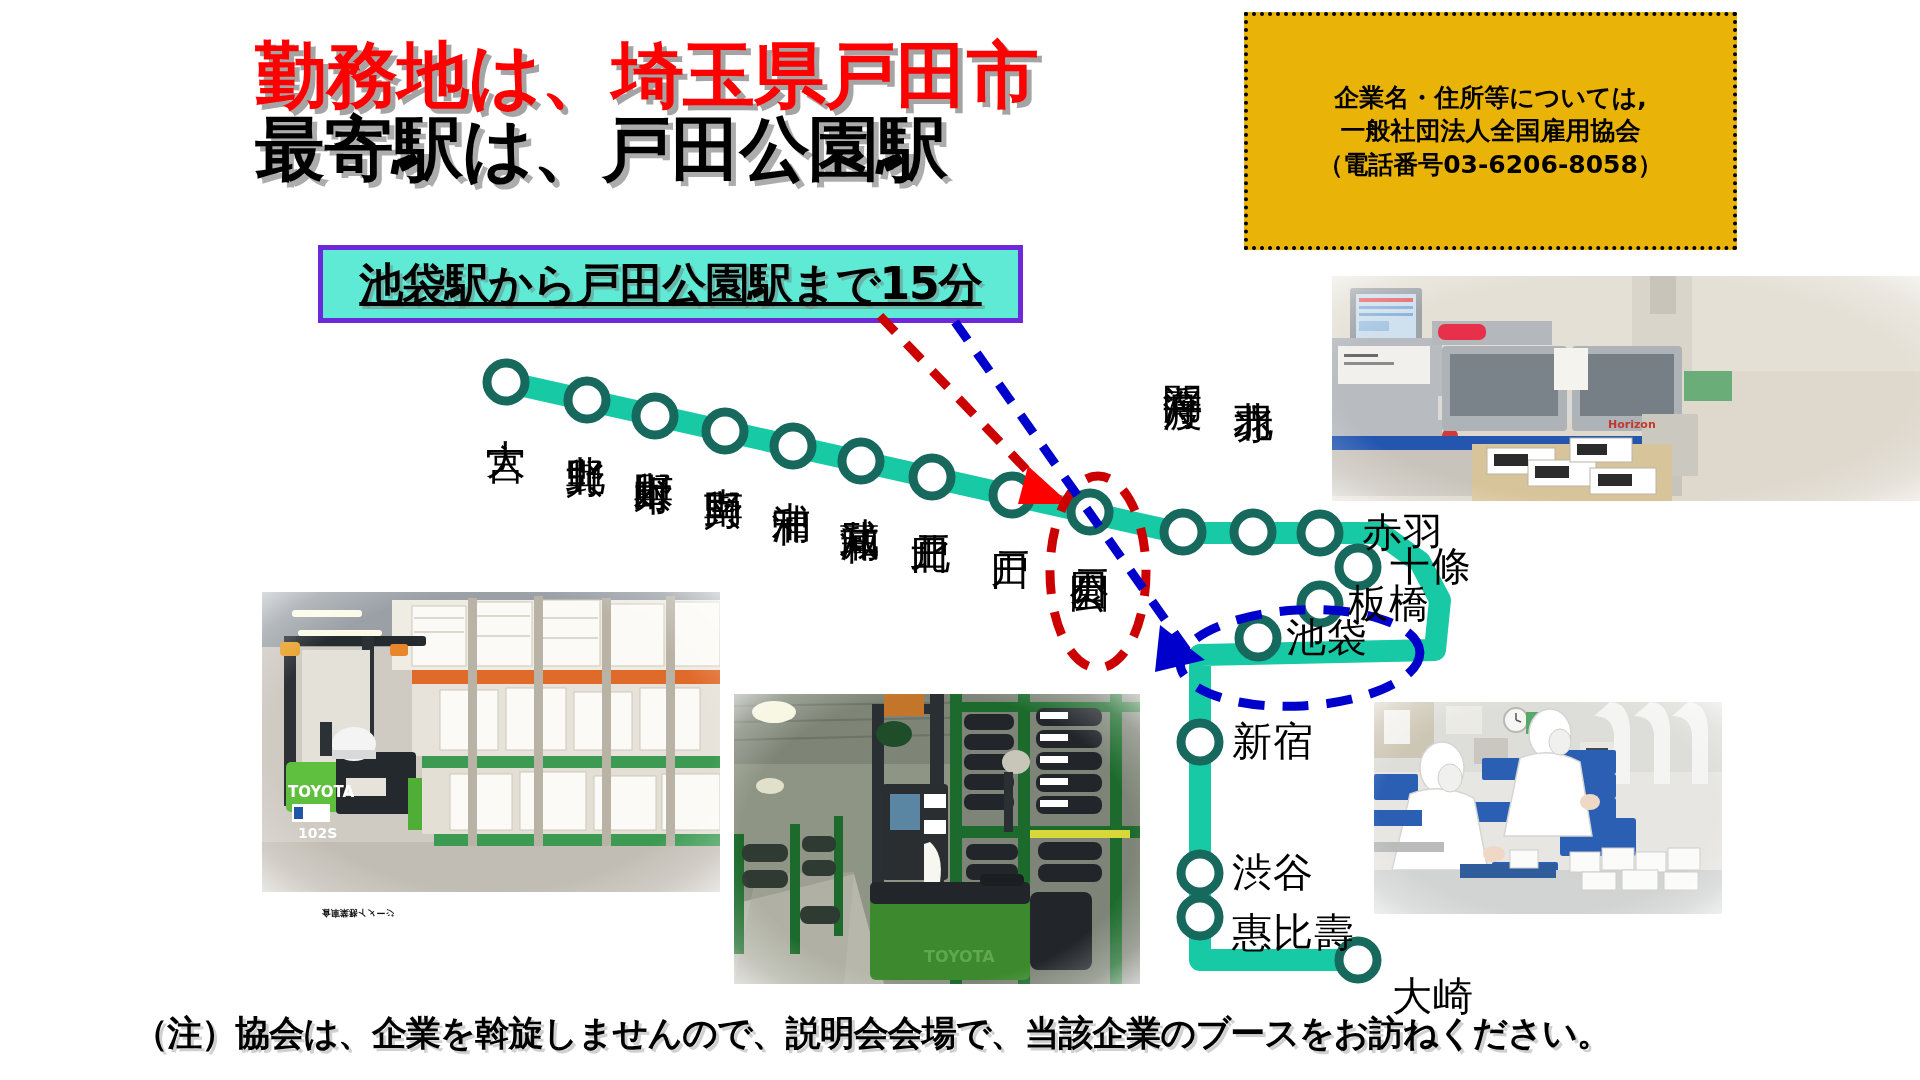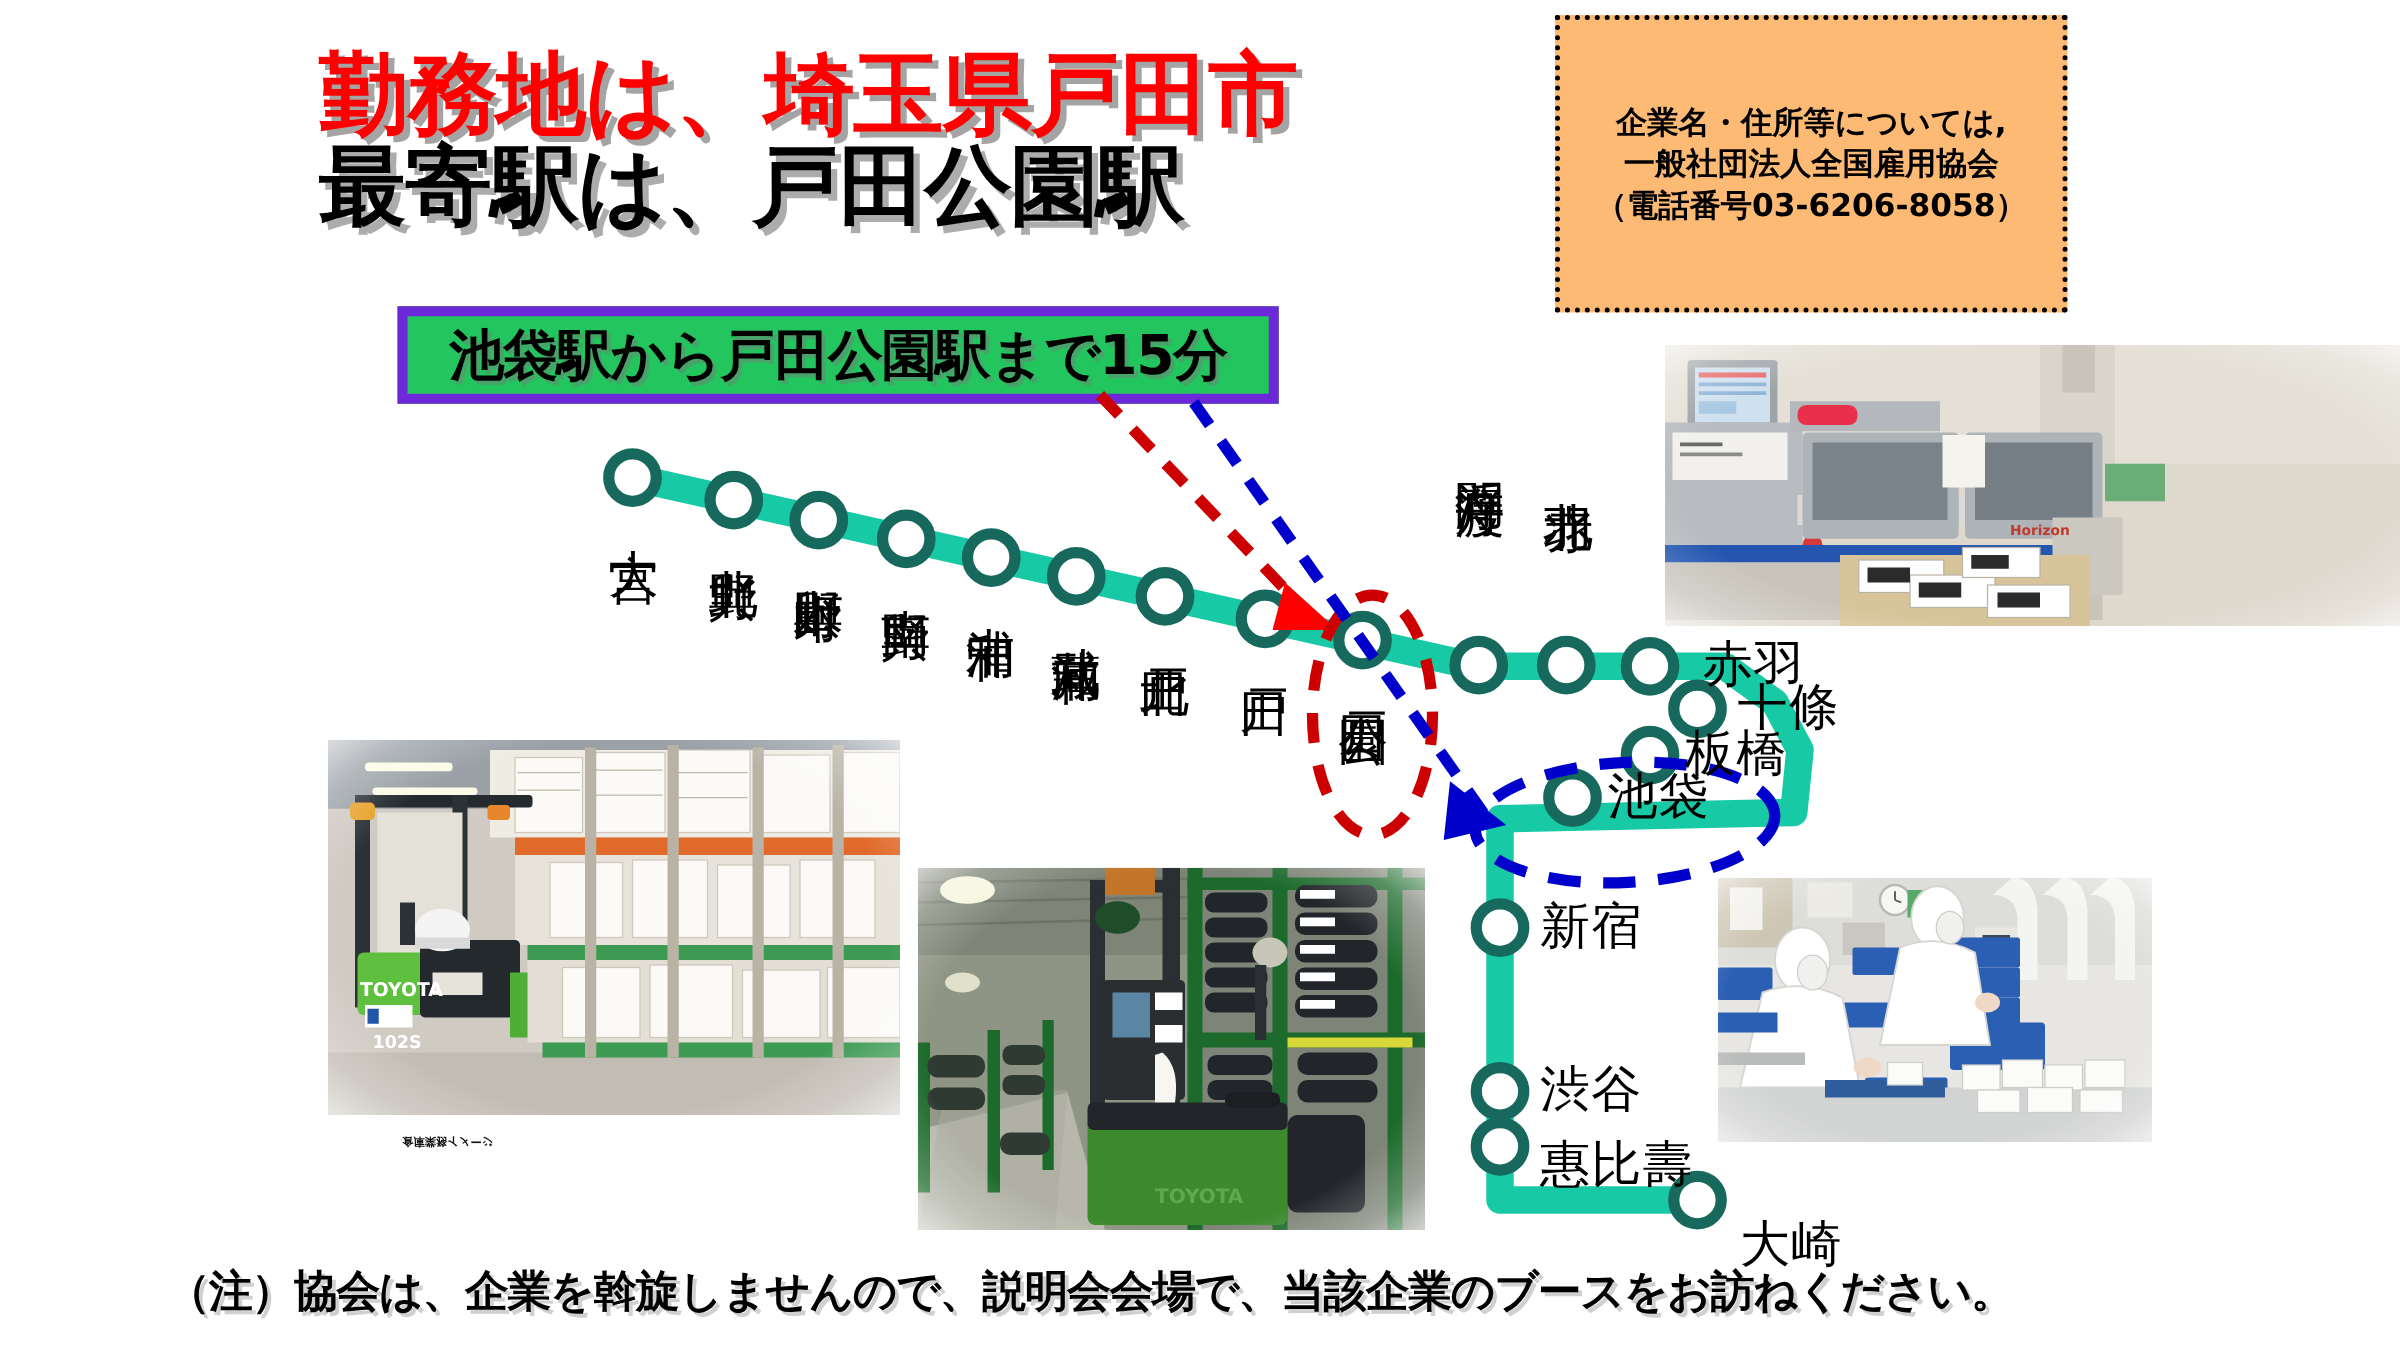--- a/index.html
+++ b/index.html
@@ -24,38 +24,38 @@
     font-size:72px;color:#ff0000;
     text-shadow:5px 5px 0 rgba(90,90,90,.55);
   }
   .title-black{
     font-size:70px;color:#000000;
     text-shadow:5px 5px 0 rgba(90,90,90,.5);
   }
 
   
   .info-box{
-    position:absolute;left:1244px;top:12px;width:410px;height:238px;
-    background:#fdba74;
+    position:absolute;left:1244px;top:12px;width:493px;height:238px;
+    background:#eab308;
     border:4px dotted #000;
     box-sizing:border-box;
     display:flex;flex-direction:column;
     align-items:center;justify-content:center;
     padding:6px 8px;
   }
   .info-line{
     font-size:25px;font-weight:bold;color:#000;
     line-height:1.34;white-space:nowrap;letter-spacing:0px;
   }
 
   
   .time-box{
     position:absolute;left:318px;top:245px;width:705px;height:78px;
-    background:#22c55e;border:8px solid #6d28d9;box-sizing:border-box;
-    display:flex;align-items:center;justify-content:center;
+    background:#5eead4;border:5px solid #6d28d9;box-sizing:border-box;
+    display:flex;align-items:center;justify-content:center;text-decoration:underline;
   }
   .time-box span{
     font-size:44px;font-weight:bold;color:#000;white-space:nowrap;
     letter-spacing:-1px;
     text-shadow:3px 3px 0 rgba(120,120,120,.45);
   }
 
   
   #route-svg{position:absolute;left:0;top:0;width:1920px;height:1080px;
              pointer-events:none;}

